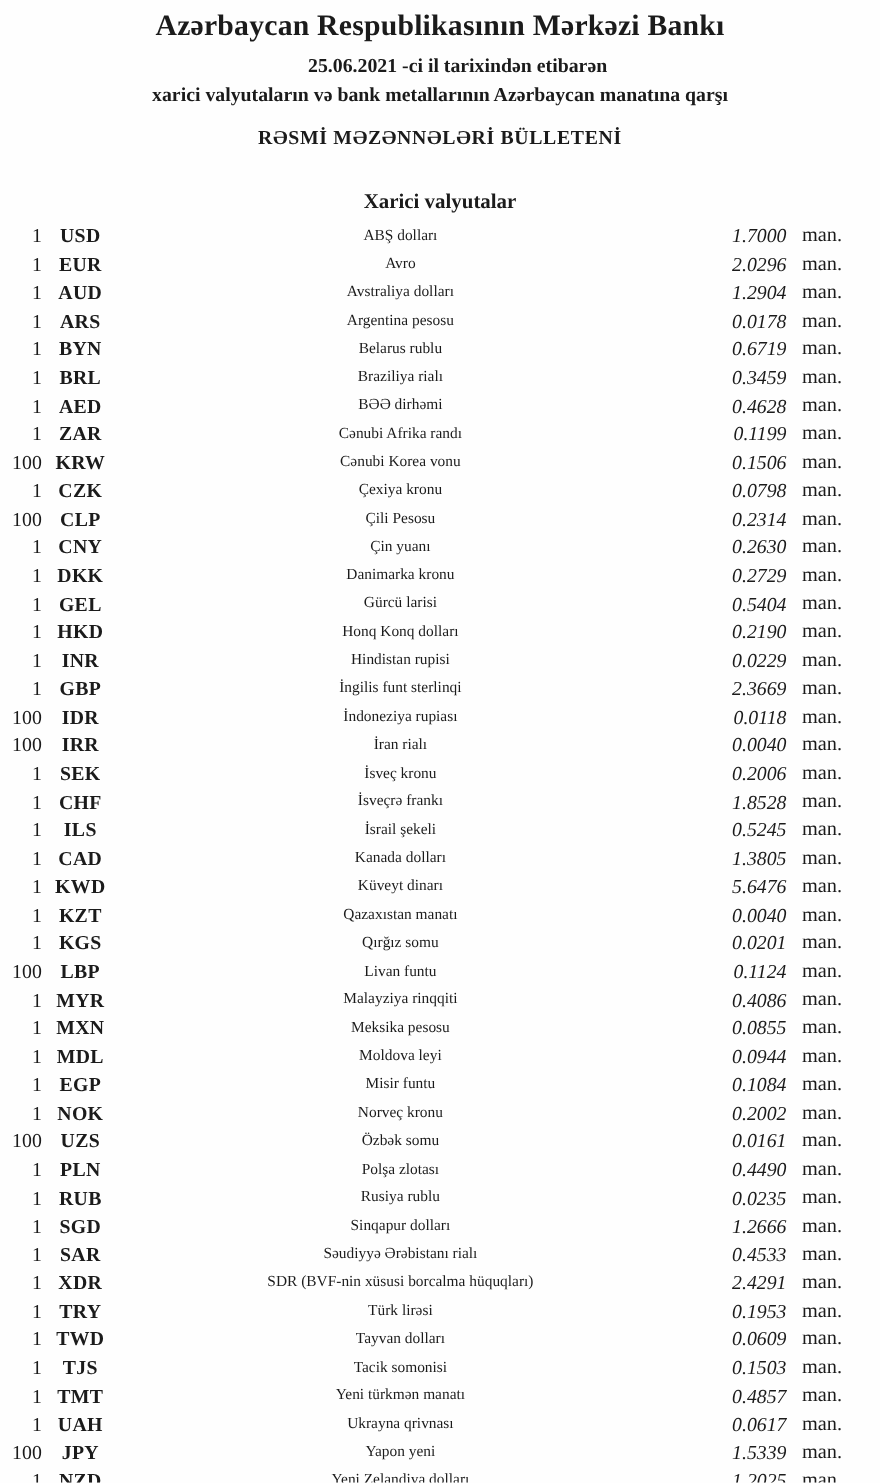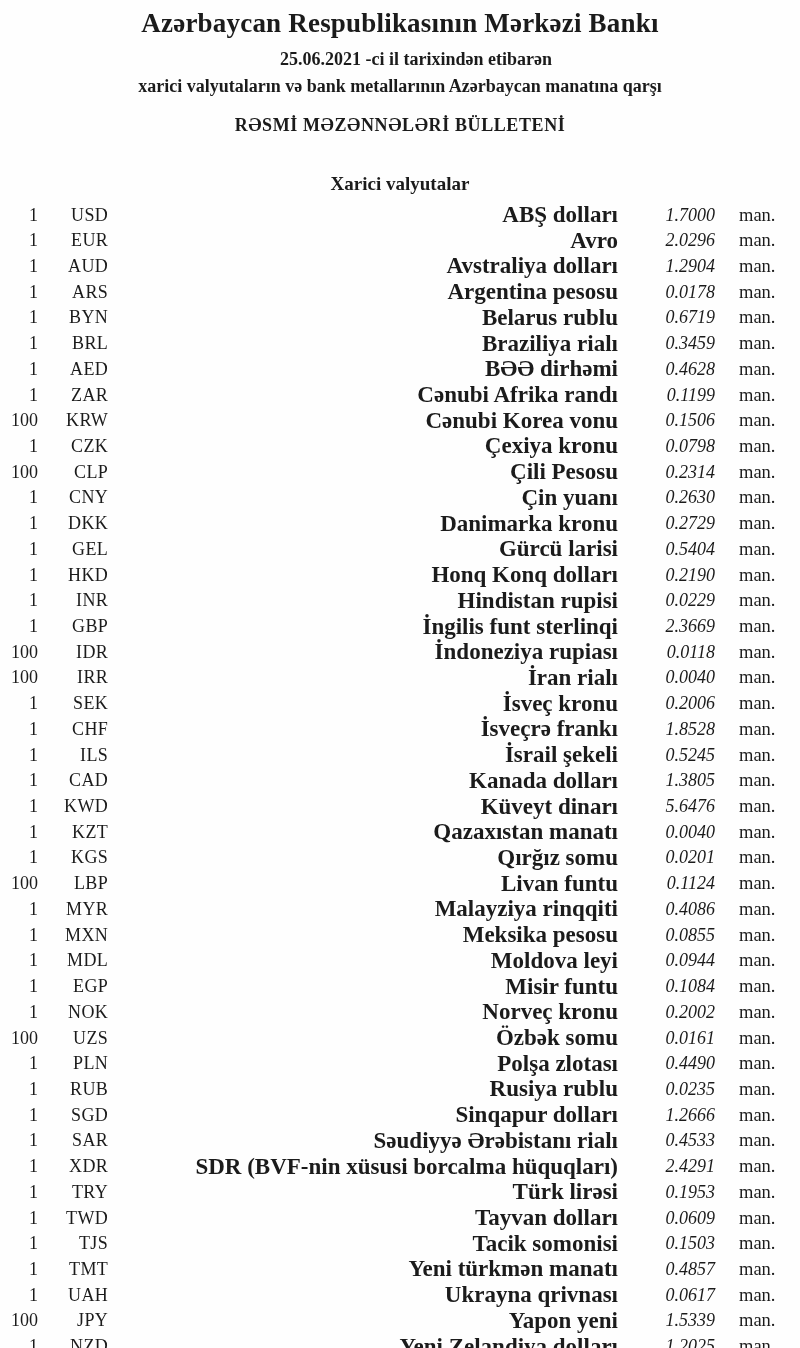--- a/index.html
+++ b/index.html
@@ -55,24 +55,24 @@
   }
   .rates-table { width: 800px; }
   .rate-row {
     display: grid;
     grid-template-columns: 38px 70px 1fr 97px 85px;
     height: 25.72px;
     align-items: center;
     font-size: 18px;
   }
   .cell-qty   { text-align: right; }
-  .cell-code  { text-align: right; letter-spacing: 0.3px; }
-  .cell-name  { text-align: right; padding-left: 2px; font-size: 23px; white-space: nowrap; font-weight: bold; }
+  .cell-code  { text-align: center; letter-spacing: 0.3px; font-weight: bold; }
+  .cell-name  { text-align: center; padding-left: 2px; font-size: 14px; white-space: nowrap; }
   .cell-rate  { text-align: right; font-weight: normal; font-style: italic; }
-  .cell-unit  { text-align: left; padding-left: 24px; font-size: 18.5px; }
+  .cell-unit  { text-align: left; padding-left: 14px; font-size: 18.5px; }
 </style>
 </head>
 <body>
 
 <div class="page">
 
   <div class="header">
     <div class="bank-title">Azərbaycan Respublikasının Mərkəzi Bankı</div>
     <div class="header-line2">25.06.2021 -ci il tarixindən etibarən</div>
     <div class="header-line3">xarici valyutaların və bank metallarının Azərbaycan manatına qarşı</div>

